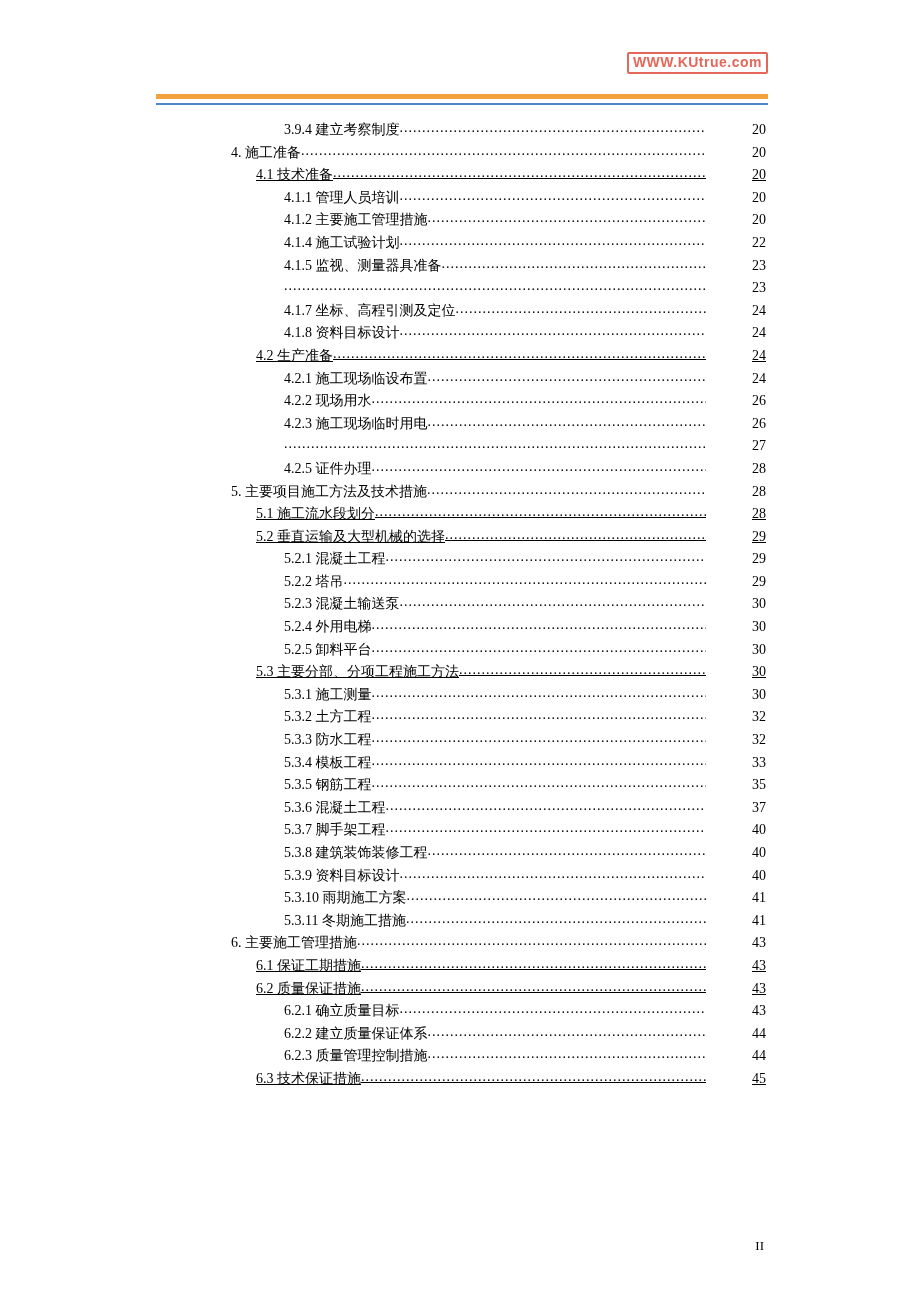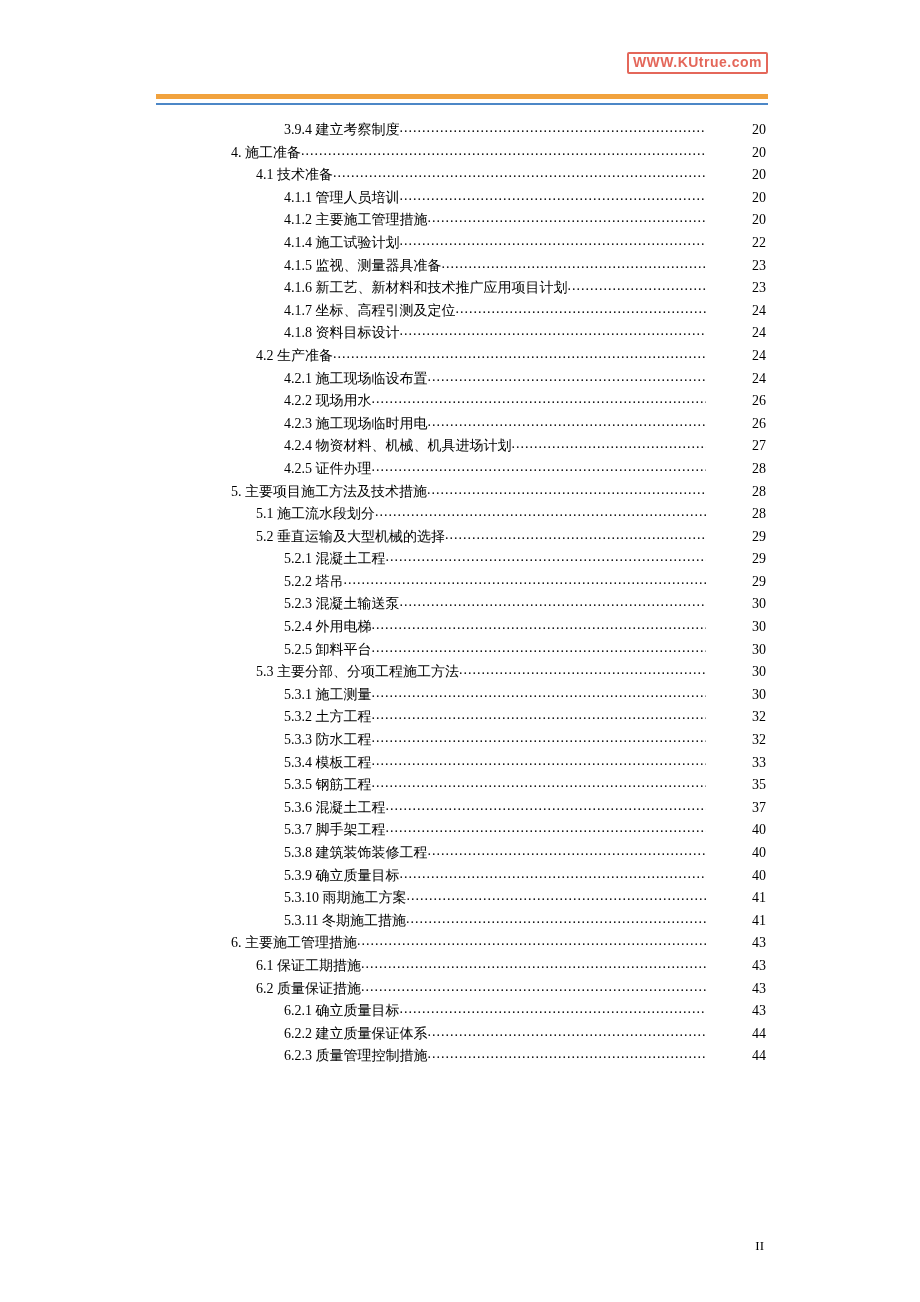--- a/index.html
+++ b/index.html
@@ -50,21 +50,21 @@
   .toc {
     margin: 14px 84px 0 86px;
   }
   .toc-row {
     display: flex;
     align-items: flex-end;
     line-height: 22.6px;
     white-space: nowrap;
   }
   .indent-0 { padding-left: 75px; }
-  .indent-1 { padding-left: 100px; }
+  .indent-1 { padding-left: 100px; text-decoration: underline; }
   .indent-2 { padding-left: 128px; }
   .toc-label { flex: 0 0 auto; }
   .toc-dots {
     flex: 1 1 auto;
     overflow: hidden;
     letter-spacing: 1px;
     color: #000;
     position: relative;
     top: -2px;
   }
@@ -123,21 +123,20 @@
         <span class="toc-label">4.1.4 施工试验计划</span>
         <span class="toc-dots"></span>
         <span class="toc-page">22</span>
       </div>
       <div class="toc-row indent-2">
         <span class="toc-label">4.1.5 监视、测量器具准备</span>
         <span class="toc-dots"></span>
         <span class="toc-page">23</span>
       </div>
       <div class="toc-row indent-2">
-        <span class="toc-label">4.1.6 新工艺、新材料和技术推广应用项目计划</span>
         <span class="toc-dots"></span>
         <span class="toc-page">23</span>
       </div>
       <div class="toc-row indent-2">
         <span class="toc-label">4.1.7 坐标、高程引测及定位</span>
         <span class="toc-dots"></span>
         <span class="toc-page">24</span>
       </div>
       <div class="toc-row indent-2">
         <span class="toc-label">4.1.8 资料目标设计</span>
@@ -158,21 +157,20 @@
         <span class="toc-label">4.2.2 现场用水</span>
         <span class="toc-dots"></span>
         <span class="toc-page">26</span>
       </div>
       <div class="toc-row indent-2">
         <span class="toc-label">4.2.3 施工现场临时用电</span>
         <span class="toc-dots"></span>
         <span class="toc-page">26</span>
       </div>
       <div class="toc-row indent-2">
-        <span class="toc-label">4.2.4 物资材料、机械、机具进场计划</span>
         <span class="toc-dots"></span>
         <span class="toc-page">27</span>
       </div>
       <div class="toc-row indent-2">
         <span class="toc-label">4.2.5 证件办理</span>
         <span class="toc-dots"></span>
         <span class="toc-page">28</span>
       </div>
       <div class="toc-row indent-0">
         <span class="toc-label">5.  主要项目施工方法及技术措施</span>
@@ -253,21 +251,21 @@
         <span class="toc-label">5.3.7  脚手架工程</span>
         <span class="toc-dots"></span>
         <span class="toc-page">40</span>
       </div>
       <div class="toc-row indent-2">
         <span class="toc-label">5.3.8  建筑装饰装修工程</span>
         <span class="toc-dots"></span>
         <span class="toc-page">40</span>
       </div>
       <div class="toc-row indent-2">
-        <span class="toc-label">5.3.9 确立质量目标</span>
+        <span class="toc-label">5.3.9 资料目标设计</span>
         <span class="toc-dots"></span>
         <span class="toc-page">40</span>
       </div>
       <div class="toc-row indent-2">
         <span class="toc-label">5.3.10 雨期施工方案</span>
         <span class="toc-dots"></span>
         <span class="toc-page">41</span>
       </div>
       <div class="toc-row indent-2">
         <span class="toc-label">5.3.11 冬期施工措施</span>
@@ -297,16 +295,21 @@
       <div class="toc-row indent-2">
         <span class="toc-label">6.2.2 建立质量保证体系</span>
         <span class="toc-dots"></span>
         <span class="toc-page">44</span>
       </div>
       <div class="toc-row indent-2">
         <span class="toc-label">6.2.3 质量管理控制措施</span>
         <span class="toc-dots"></span>
         <span class="toc-page">44</span>
       </div>
+      <div class="toc-row indent-1">
+        <span class="toc-label">6.3 技术保证措施</span>
+        <span class="toc-dots"></span>
+        <span class="toc-page">45</span>
+      </div>
     </div>
 
   <div class="page-number">II</div>
 </div>
 
 </body></html>

